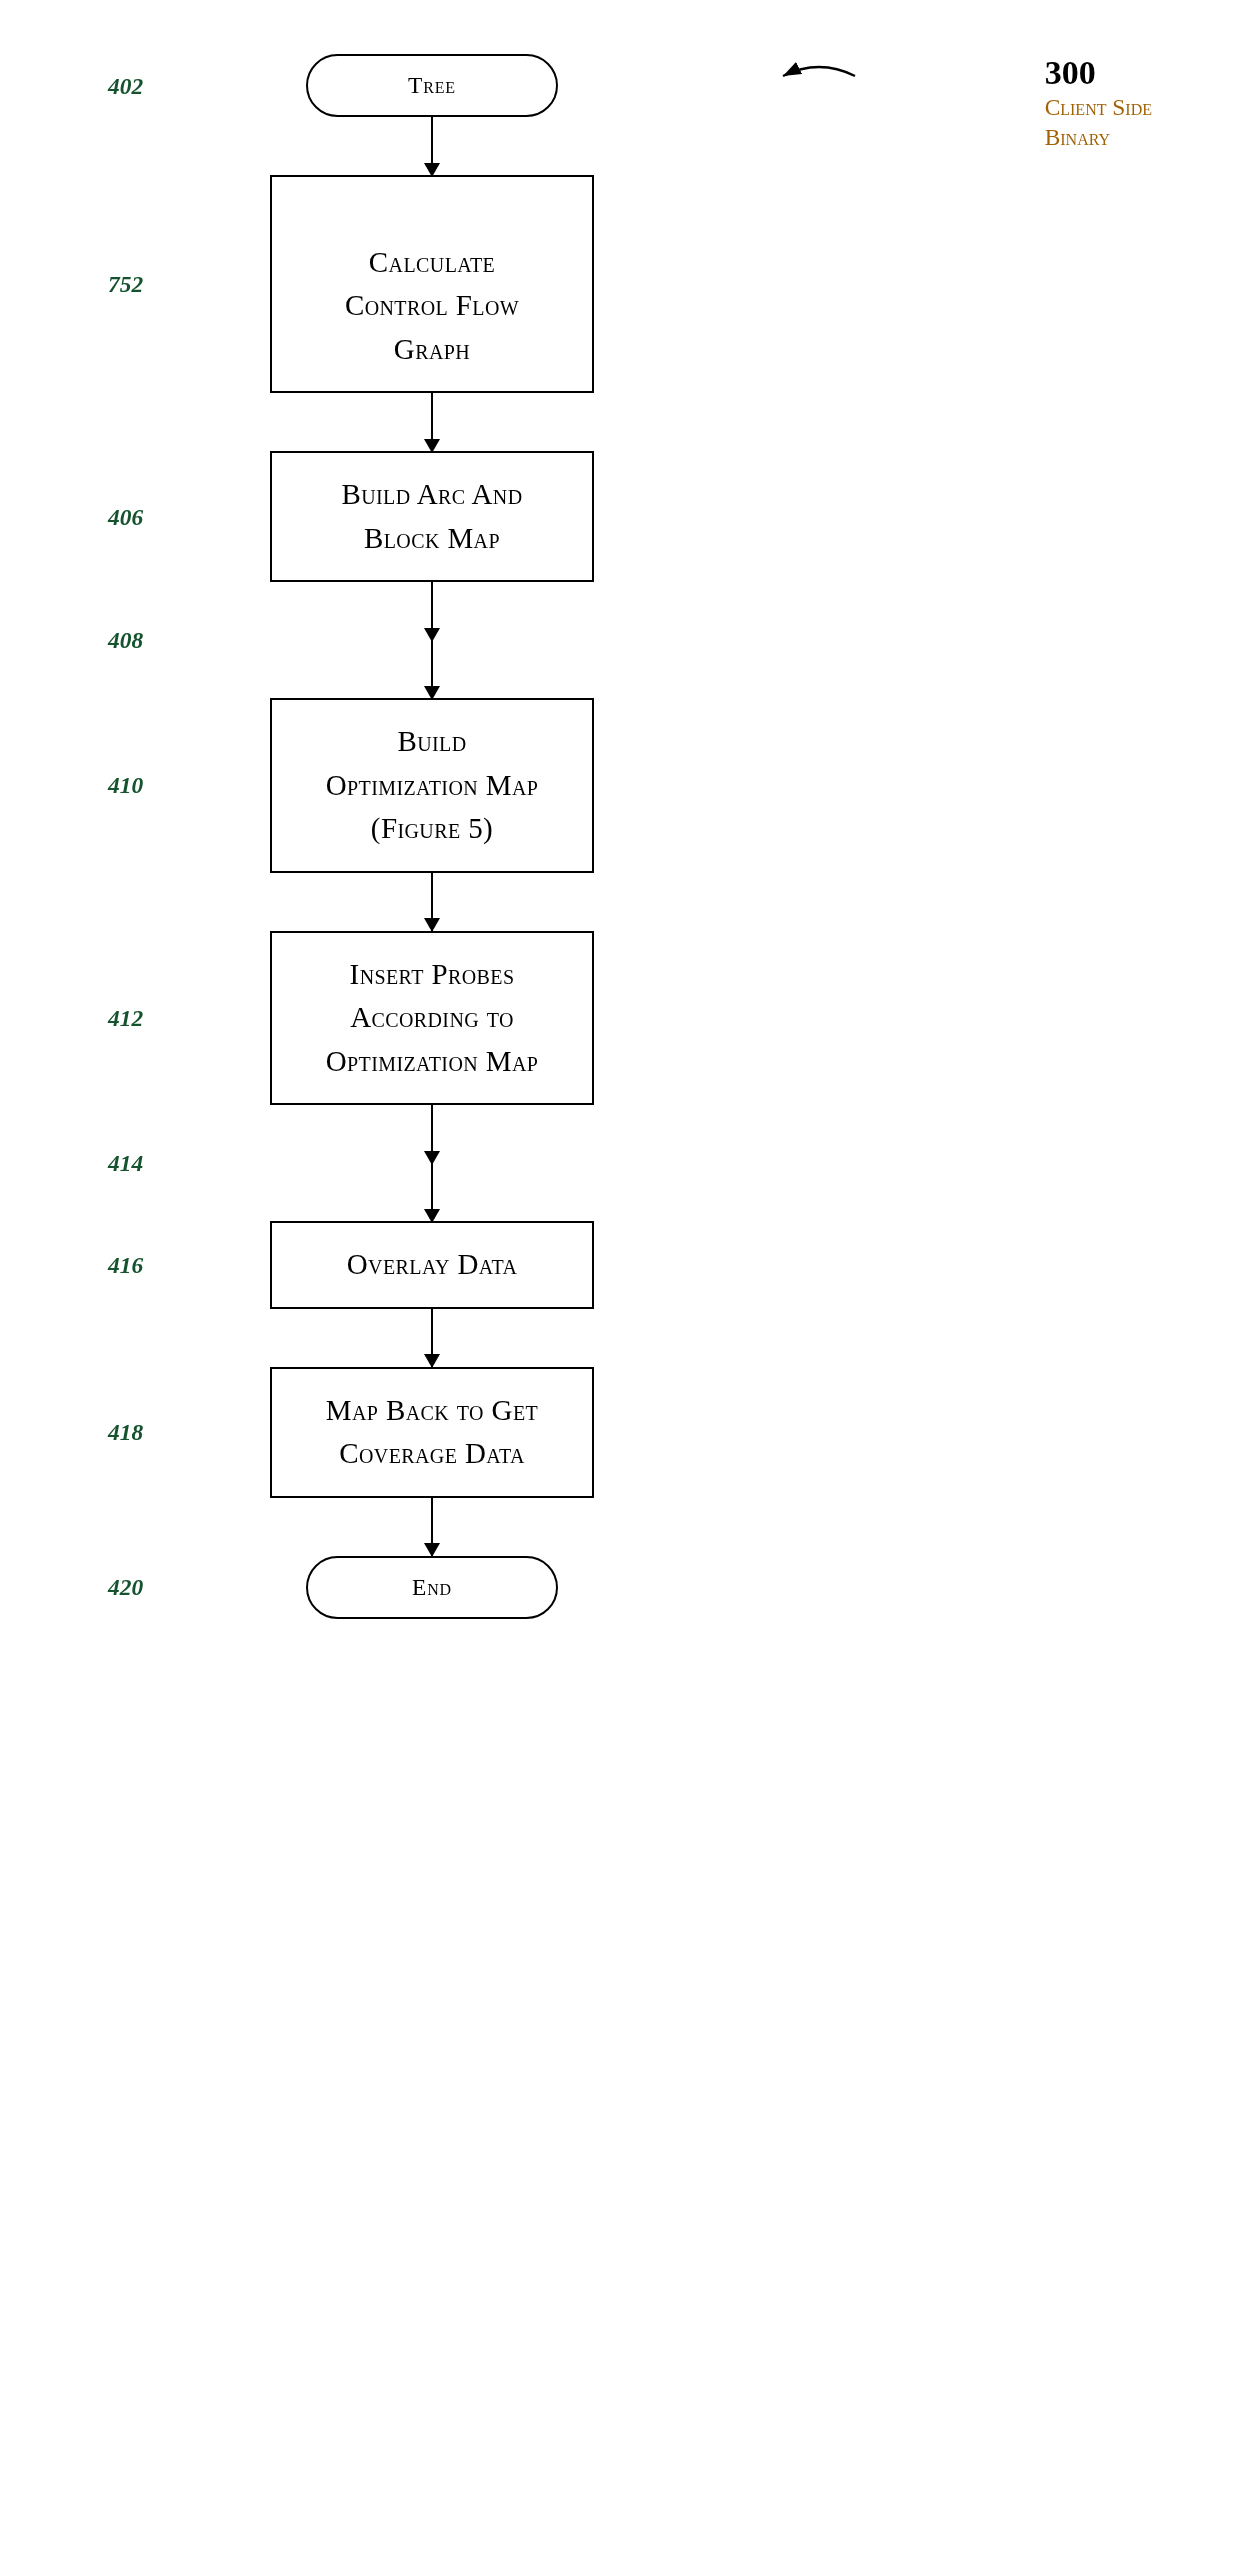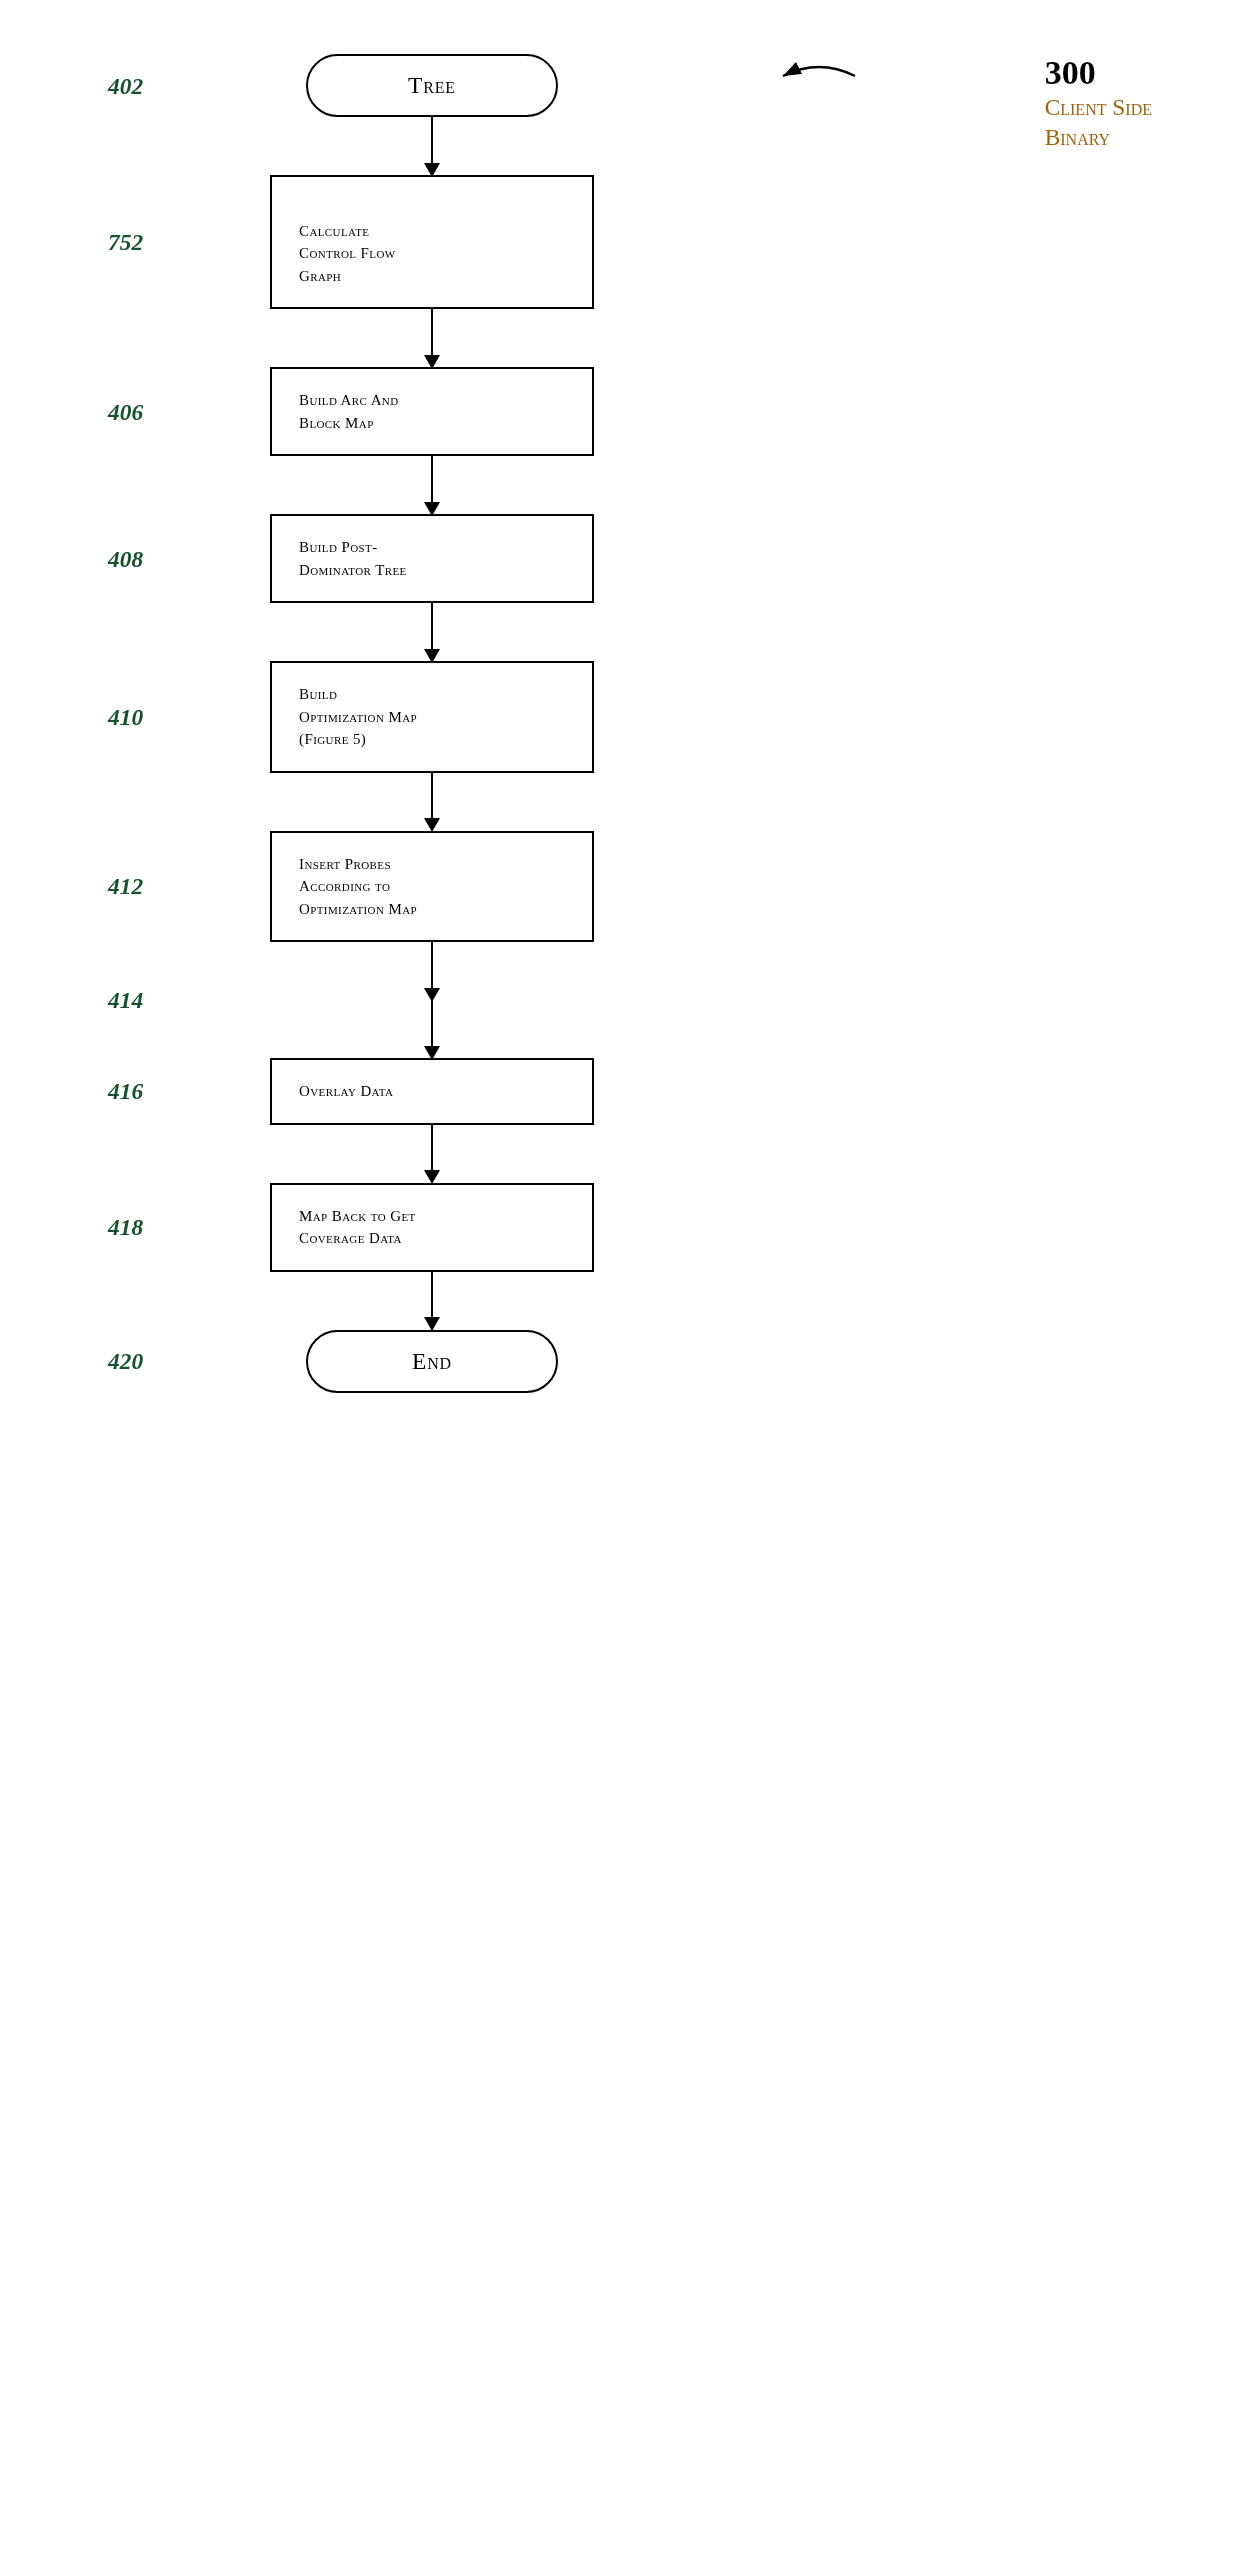--- a/index.html
+++ b/index.html
@@ -71,21 +71,22 @@
       font-variant: small-caps;
       letter-spacing: 0.9px;
       min-width: 252px;
     }
 
     .node-rect {
       border: 2.2px solid #000;
       border-radius: 0;
       padding: 20px 27px;
       background: #fff;
-      font-size: 15px;
+      text-align: center;
+      font-size: 29px;
       font-variant: small-caps;
       letter-spacing: 0.4px;
       min-width: 324px;
       line-height: 1.5;
     }
 
     
     .step-wrapper {
       position: relative;
       display: flex;
@@ -167,23 +168,20 @@
       <span class="step-label">406</span>
       <div class="node-rect">
         <span>Build Arc And<br>Block Map</span>
       </div>
     </div>
 
     <div class="connector-arrow" style="height:58px;"></div>
 
     <div class="step-wrapper">
       <span class="step-label">408</span>
-      <div class="node-rect">
-        <span>Build Post-<br>Dominator Tree</span>
-      </div>
     </div>
 
     <div class="connector-arrow" style="height:58px;"></div>
 
     <div class="step-wrapper">
       <span class="step-label">410</span>
       <div class="node-rect">
         <span>Build<br>Optimization Map<br>(Figure 5)</span>
       </div>
     </div>

